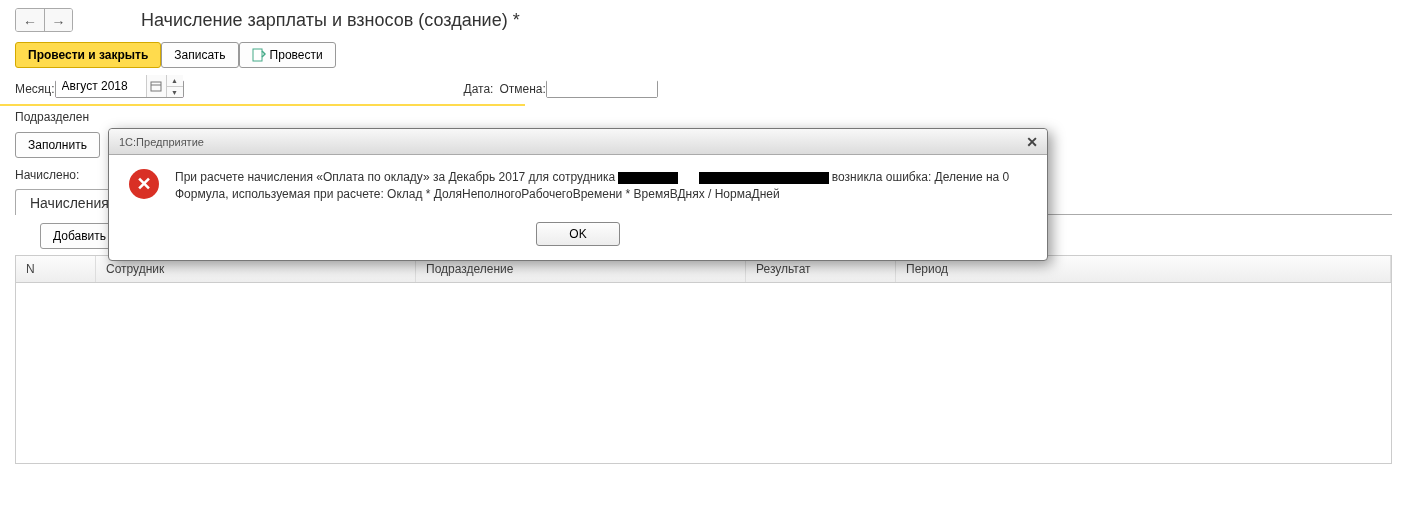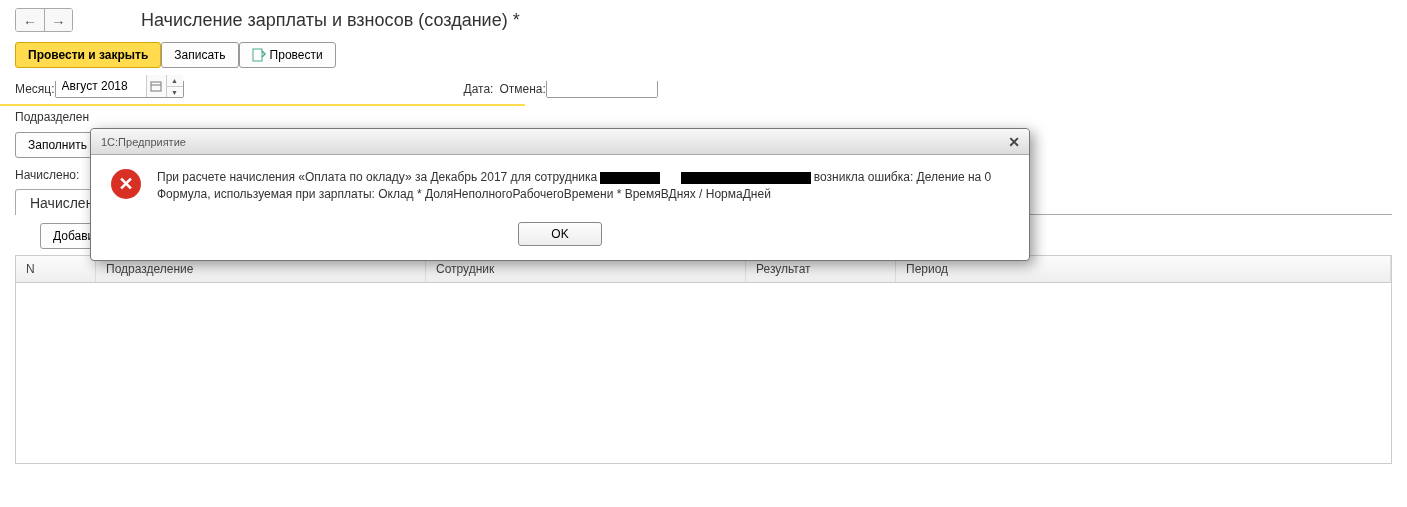--- a/index.html
+++ b/index.html
@@ -34,21 +34,21 @@
   .th { padding: 6px 10px; font-size: 12px; color: #444; border-right: 1px solid #ddd; }
   .th-n { width: 80px; }
   .th-sotr { width: 320px; }
   .th-podr { width: 330px; }
   .th-nach { width: 210px; }
   .th-rez { width: 150px; }
   .th-per { flex: 1; }
   .table-body { height: 180px; background: #fff; }
 
   
-  .modal { position: absolute; top: 128px; left: 90px; width: 940px; border: 1px solid #777; border-radius: 4px; background: #fff; box-shadow: 4px 4px 14px rgba(0,0,0,0.4); }
+  .modal { position: absolute; top: 128px; left: 108px; width: 940px; border: 1px solid #777; border-radius: 4px; background: #fff; box-shadow: 4px 4px 14px rgba(0,0,0,0.4); }
   .modal-title { display: flex; align-items: center; justify-content: space-between; height: 26px; padding: 0 6px 0 10px; background: linear-gradient(#f8f8f8, #dcdcdc); border-bottom: 1px solid #aaa; font-size: 11px; color: #555; border-radius: 4px 4px 0 0; }
   .modal-close { width: 18px; height: 18px; display: flex; align-items: center; justify-content: center; cursor: pointer; font-size: 14px; color: #444; font-weight: bold; }
   .modal-body { display: flex; padding: 14px 20px 12px; gap: 16px; align-items: flex-start; }
   .err-icon { width: 30px; height: 30px; border-radius: 50%; background: #d93025; display: flex; align-items: center; justify-content: center; color: #fff; font-weight: bold; font-size: 18px; flex-shrink: 0; }
   .modal-text { font-size: 12px; line-height: 1.45; color: #333; flex: 1; }
   .blackout { display: inline-block; background: #000; height: 12px; vertical-align: middle; }
   .modal-footer { text-align: center; padding: 6px 0 14px; }
   .ok-btn { width: 84px; height: 24px; border: 1px solid #888; border-radius: 3px; background: linear-gradient(#fdfdfd,#ededed); cursor: pointer; font-size: 12px; }
 </style>
 </head>
@@ -139,36 +139,36 @@
           <line x1="14" y1="6" x2="14" y2="10" stroke="#2a7" stroke-width="2"></line>
         </svg>
     </span>
   </button>
   <button class="btn">Расчетный листок</button>
 </div>
 
 <div class="table-wrap">
   <div class="table-header">
     <div class="th th-n">N</div>
+    <div class="th th-sotr">Сотрудник</div>
     <div class="th th-podr">Подразделение</div>
-    <div class="th th-sotr">Сотрудник</div>
     <div class="th th-rez">Результат</div>
     <div class="th th-per">Период</div>
   </div>
   <div class="table-body"></div>
 </div>
 
 <div class="modal">
   <div class="modal-title">
     <span>1С:Предприятие</span>
     <div class="modal-close">✕</div>
   </div>
   <div class="modal-body">
     <div class="err-icon">✕</div>
     <div class="modal-text">
       <span>При расчете начисления «Оплата по окладу» за Декабрь 2017 для сотрудника </span><span class="blackout" style="width:60px"></span>&nbsp;&nbsp;&nbsp;&nbsp;&nbsp;&nbsp;<span class="blackout" style="width:130px"></span><span> возникла ошибка: Деление на 0</span><br>
-      <span>Формула, используемая при зарплаты: Оклад * ДоляНеполногоРабочегоВремени * ВремяВДнях / НормаДней</span>
+      <span>Формула, используемая при расчете: Оклад * ДоляНеполногоРабочегоВремени * ВремяВДнях / НормаДней</span>
     </div>
   </div>
   <div class="modal-footer">
     <button class="ok-btn">OK</button>
   </div>
 </div>
 
 </body></html>

